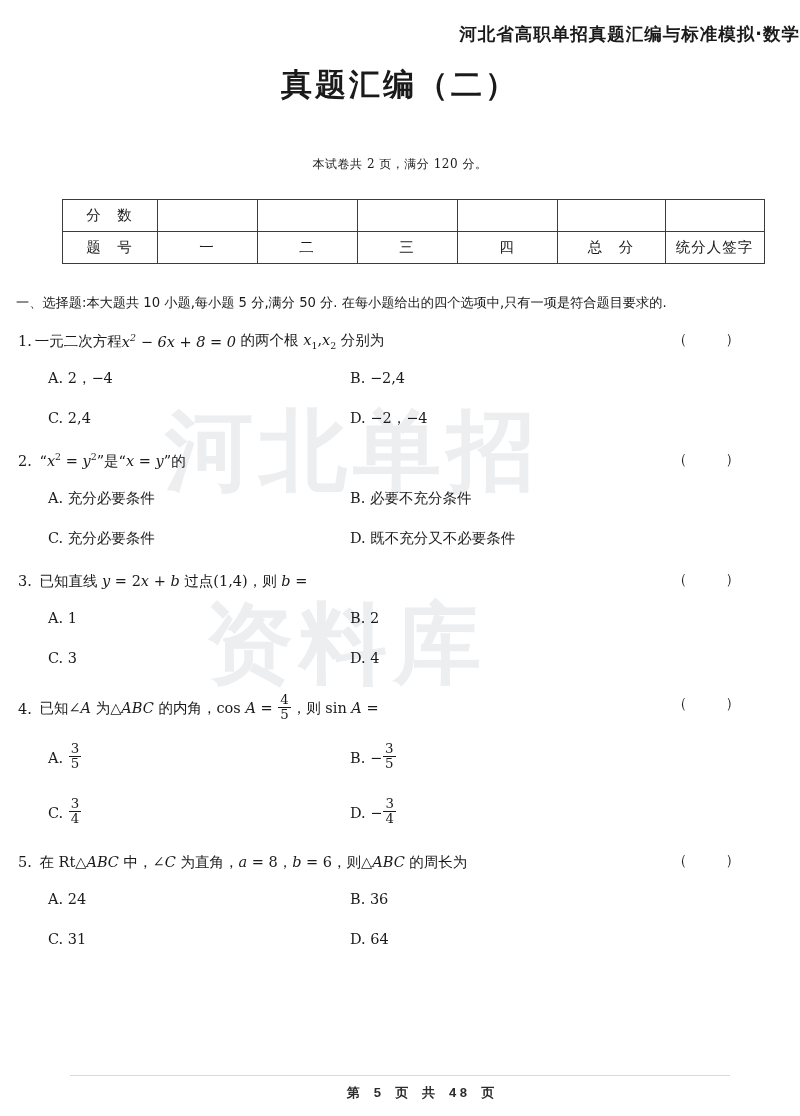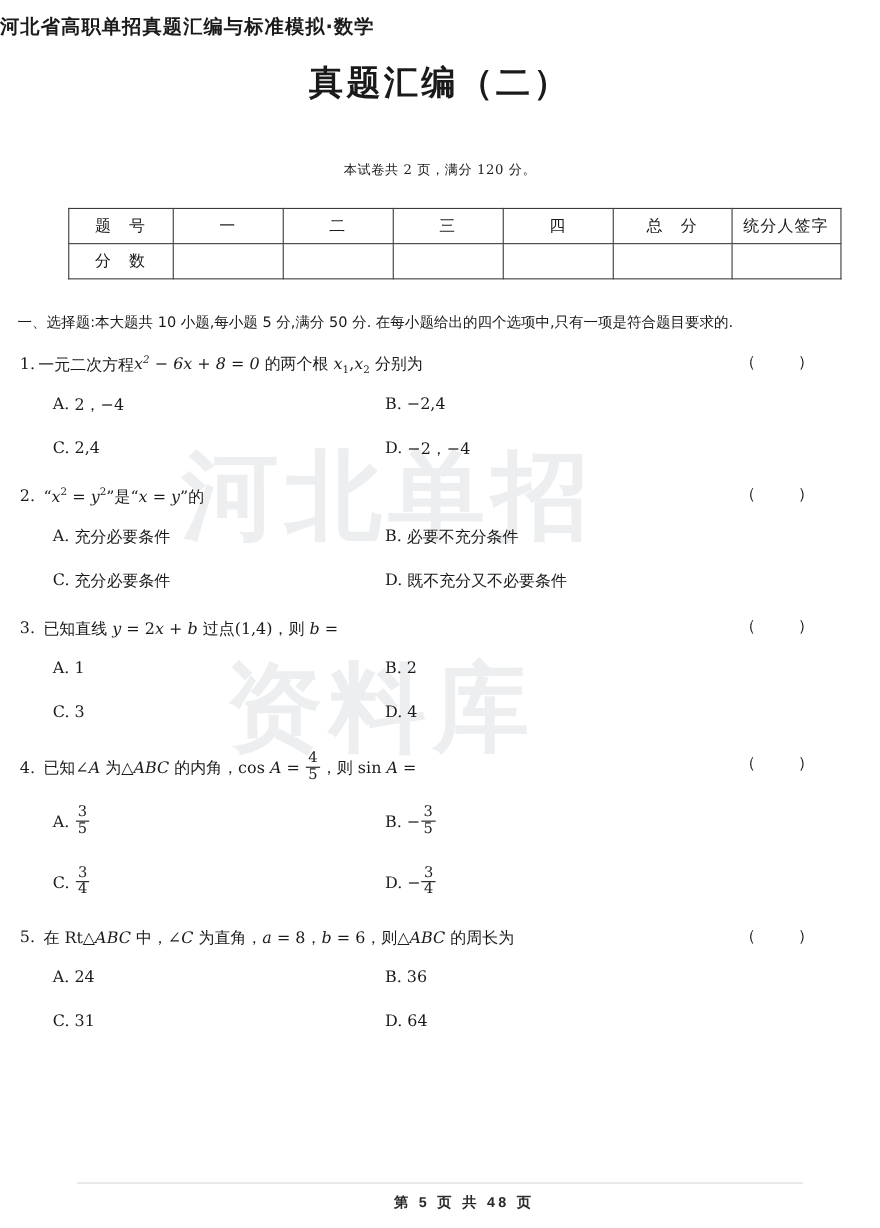--- a/index.html
+++ b/index.html
@@ -33,25 +33,25 @@
   
   .page {
     position: relative;
     z-index: 2;
     width: 800px;
     height: 1116px;
     box-sizing: border-box;
   }
 
   .doc-header {
-    text-align: left;
+    text-align: right;
     font-size: 17.5px;
     font-weight: 700;
     letter-spacing: 1px;
-    padding-top: 12px;
+    padding-top: 22px;
     font-family: "DejaVu Sans", "Liberation Sans", sans-serif;
   }
 
   .doc-title {
     text-align: center;
     font-size: 31px;
     font-weight: 700;
     letter-spacing: 3px;
     margin-top: 18px;
     font-family: "DejaVu Sans", "Liberation Sans", sans-serif;
@@ -161,21 +161,21 @@
     width: 660px;
     height: 1px;
     background: #d9d9d9;
     margin: 0 auto 8px auto;
   }
   .footer-text {
     font-size: 13px;
     letter-spacing: 3px;
     color: #2b2b2b;
     font-weight: 700;
-    font-family: Liberation Sans, sans-serif;
+    font-family: Liberation Mono, monospace;
     padding-left: 44px;
   }
 </style>
 </head>
 <body>
 
 <div class="watermark" id="wm1">河北单招</div>
 <div class="watermark" id="wm2">资料库</div>
 
 <div class="page">
@@ -183,37 +183,37 @@
   <div class="doc-header">河北省高职单招真题汇编与标准模拟·数学</div>
 
   <div class="doc-title">真题汇编（二）</div>
 
   <div class="doc-subtitle">本试卷共 2 页，满分 120 分。</div>
 
   <div class="score-table-wrap">
     <table class="score-table">
       <tbody>
           <tr>
+        <td class="col-label">分　数</td>
+        <td class="col-num"></td>
+        <td class="col-num"></td>
+        <td class="col-num"></td>
+        <td class="col-num"></td>
+        <td class="col-total"></td>
+        <td class="col-sign"></td>
+      </tr>
+      <tr>
         <td class="col-label">题　号</td>
         <td class="col-num">一</td>
         <td class="col-num">二</td>
         <td class="col-num">三</td>
         <td class="col-num">四</td>
         <td class="col-total">总　分</td>
         <td class="col-sign">统分人签字</td>
       </tr>
-      <tr>
-        <td class="col-label">分　数</td>
-        <td class="col-num"></td>
-        <td class="col-num"></td>
-        <td class="col-num"></td>
-        <td class="col-num"></td>
-        <td class="col-total"></td>
-        <td class="col-sign"></td>
-      </tr>
     </tbody>
       </table>
   </div>
 
   <div class="section-heading">一、选择题:本大题共 10 小题,每小题 5 分,满分 50 分. 在每小题给出的四个选项中,只有一项是符合题目要求的.</div>
 
   <div class="question">
     <div class="q-stem">
       <span class="num">1.</span>
       <span>一元二次方程 </span>

